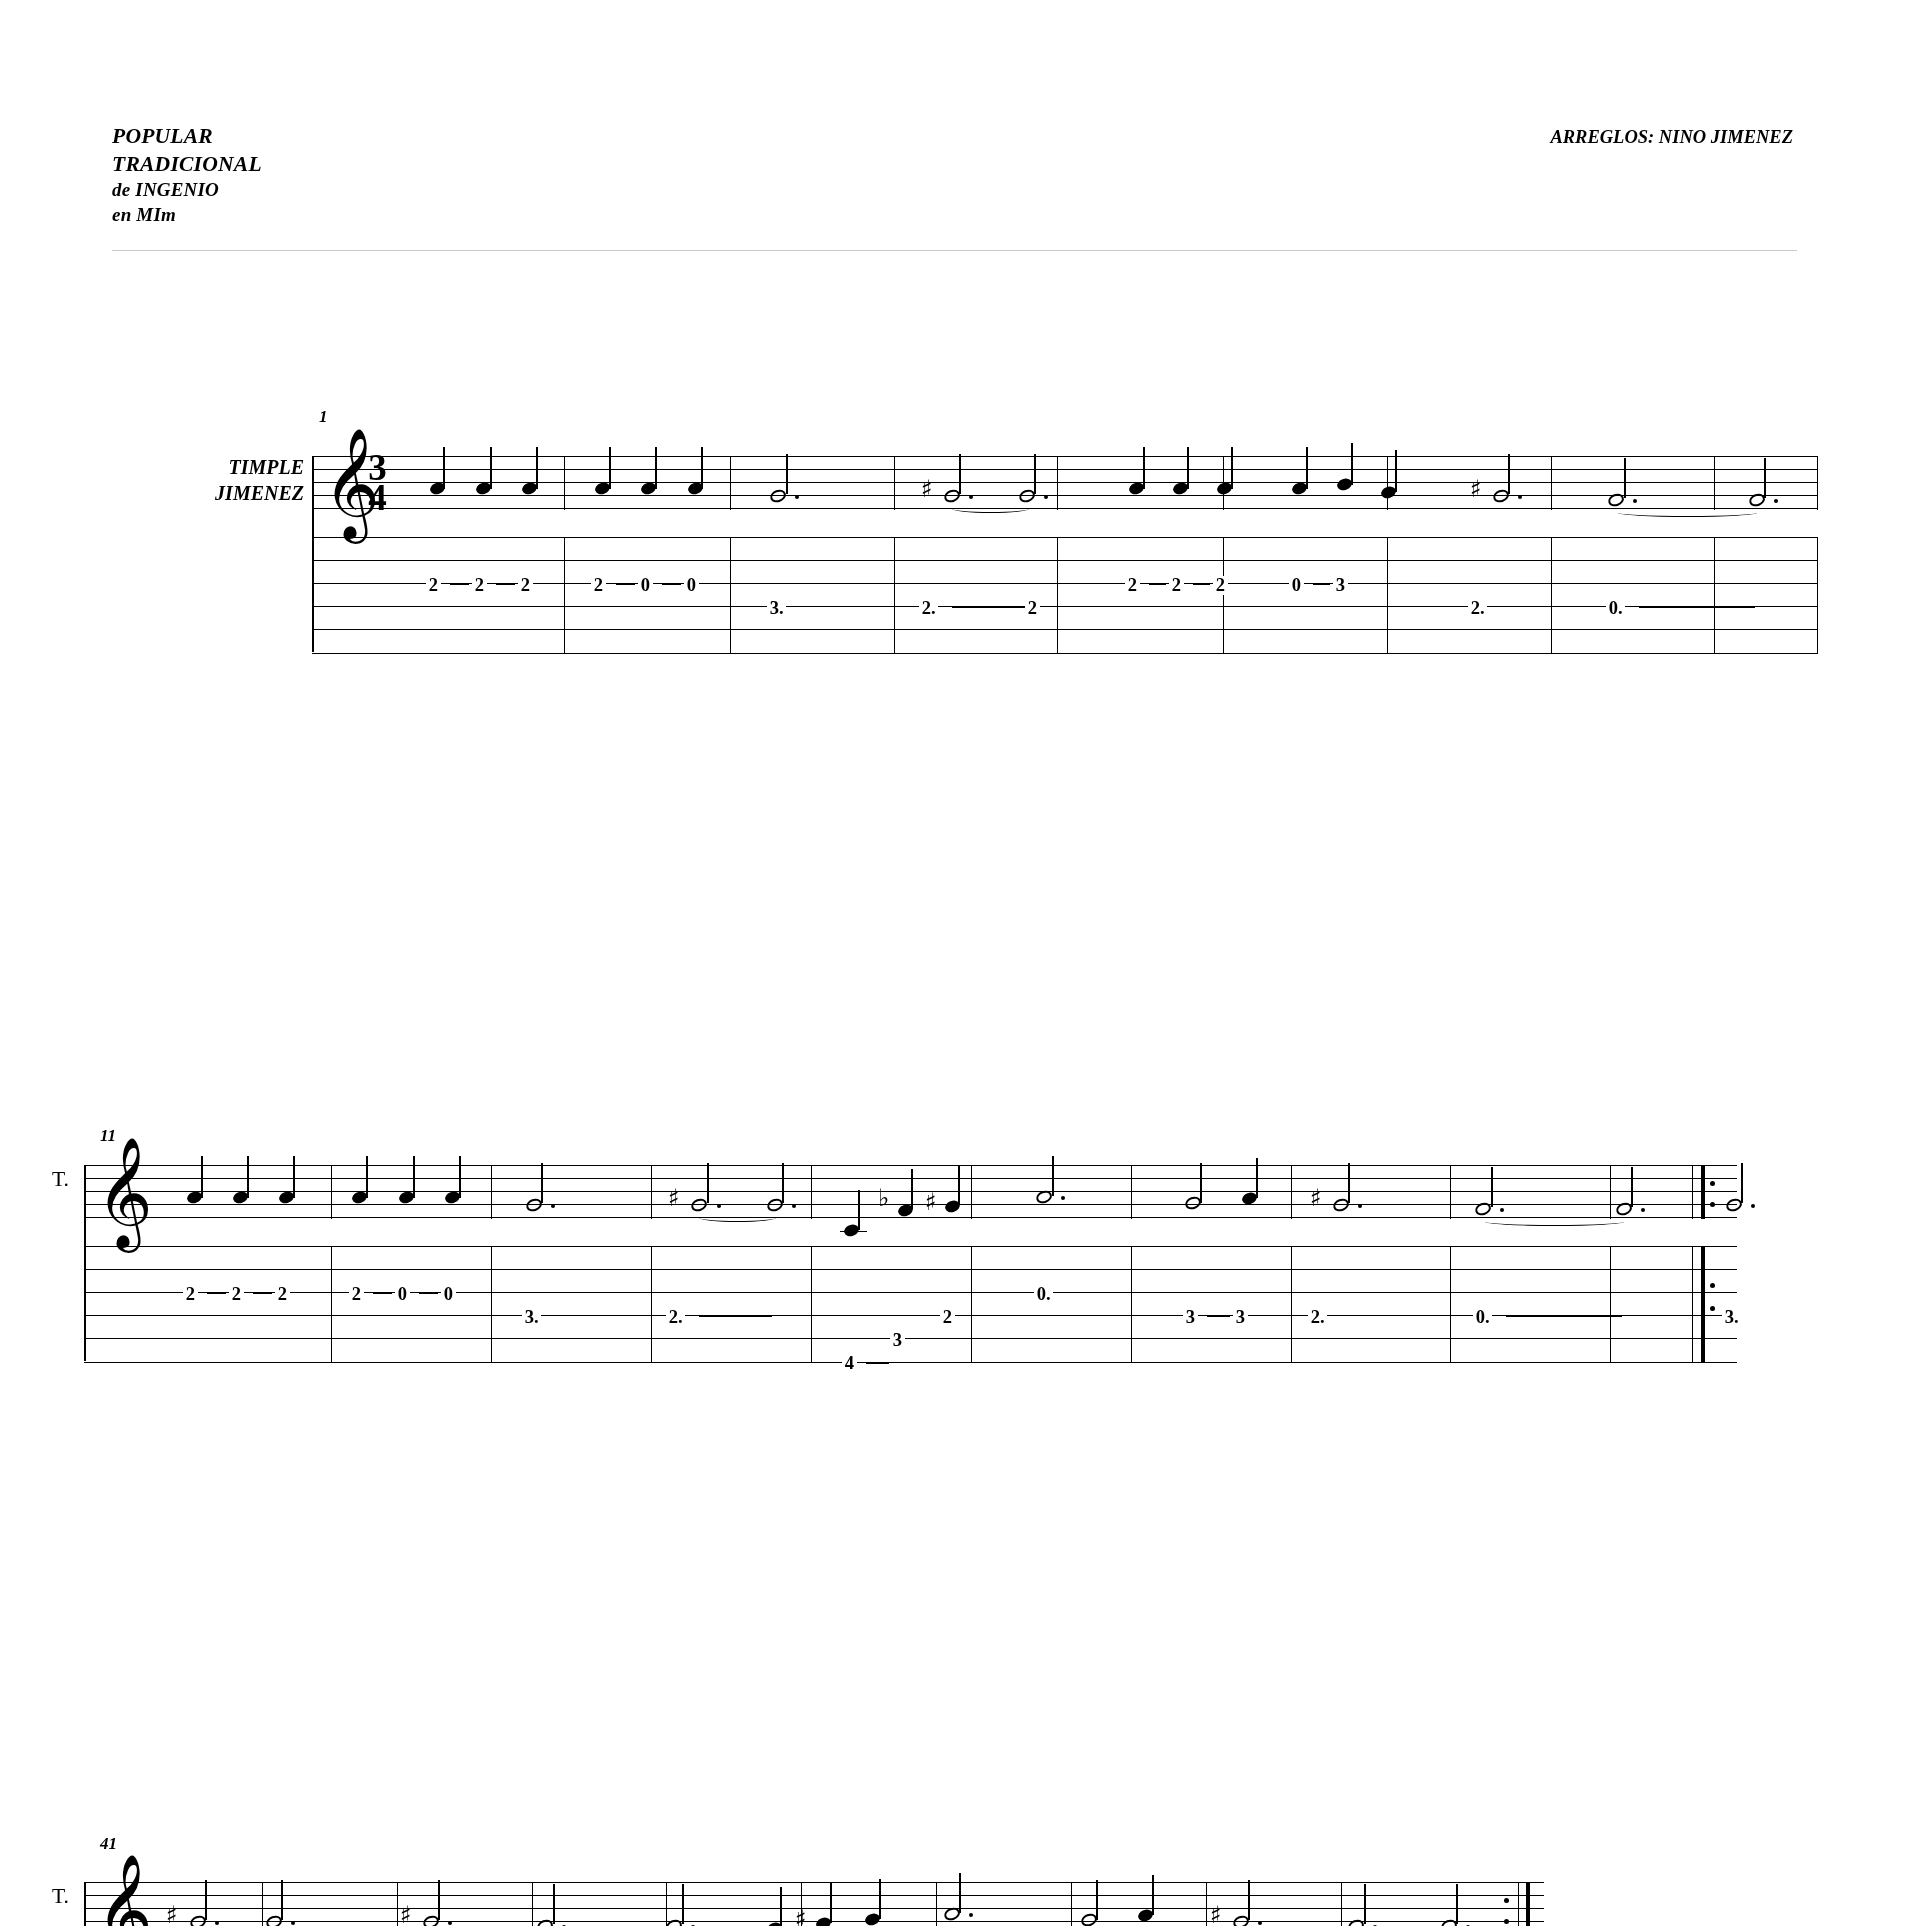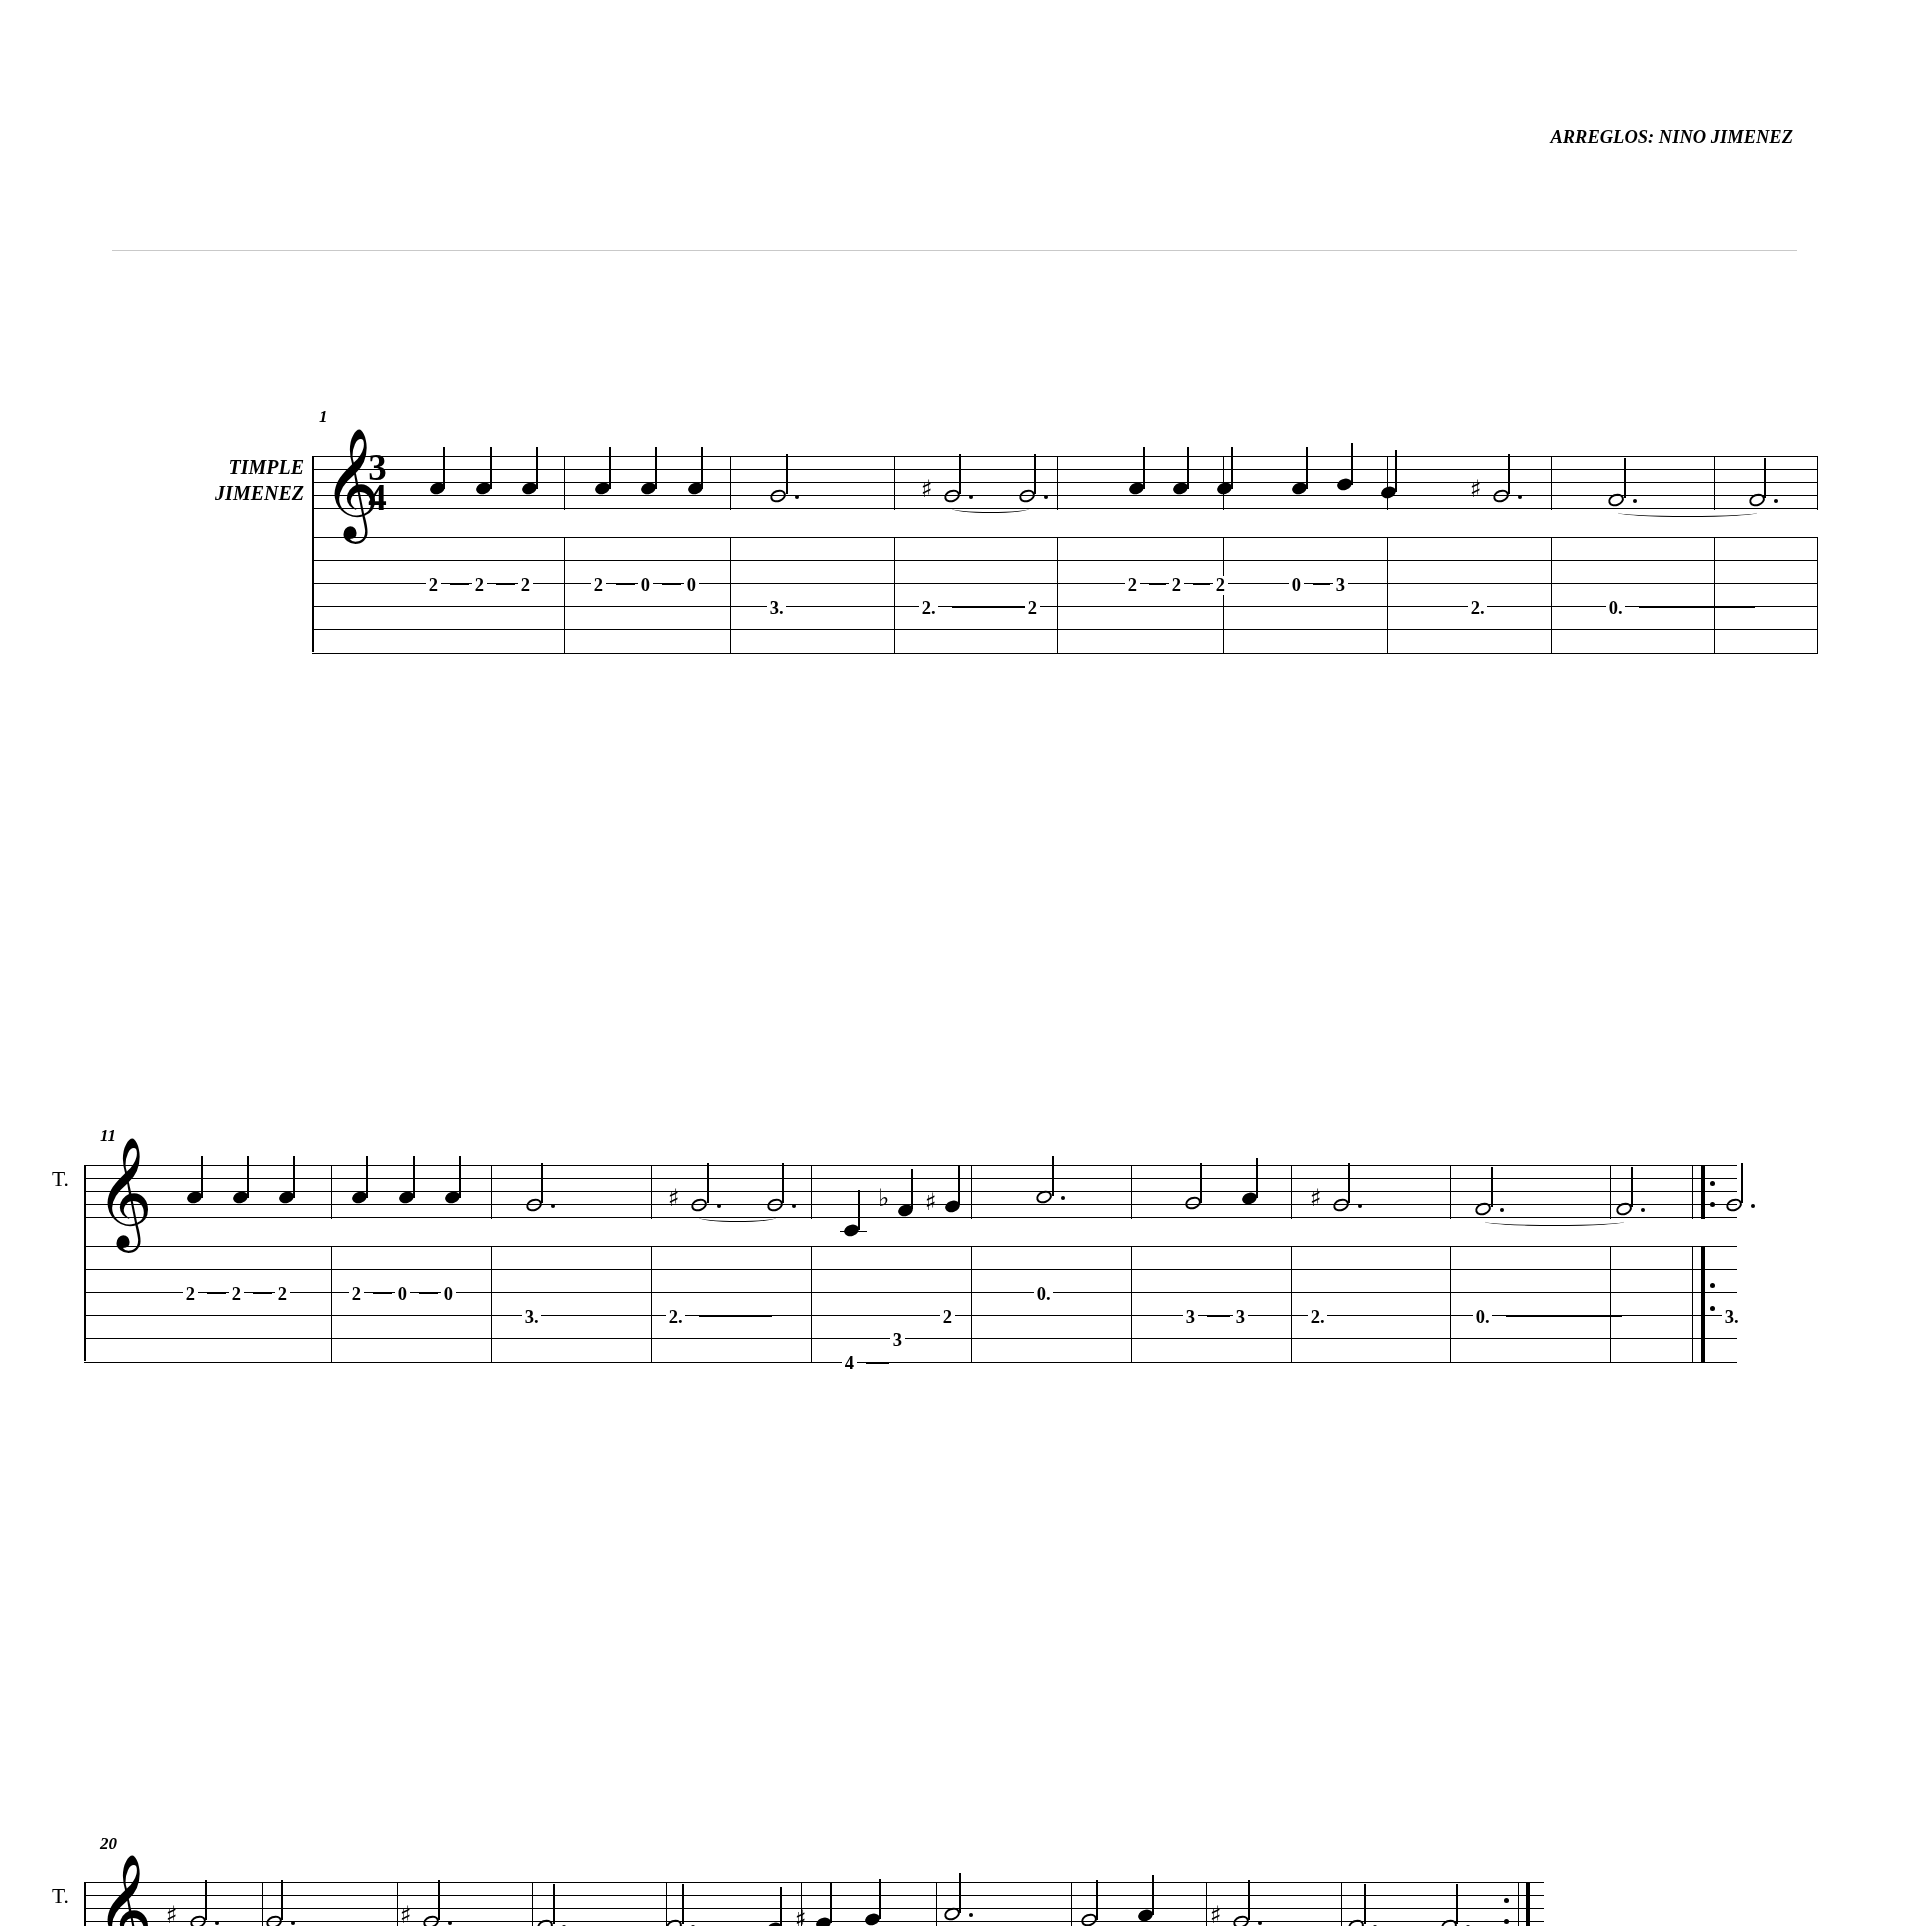--- a/index.html
+++ b/index.html
@@ -215,20 +215,26 @@
     height: 5.4px;
     background: #000;
     border-radius: 50%;
   }
 </style>
 </head>
 <body>
 
 <div class="page">
 
+  <div class="hdr-left">
+    <div class="l1">POPULAR</div>
+    <div class="l2">TRADICIONAL</div>
+    <div class="l3">de INGENIO</div>
+    <div class="l4">en MIm</div>
+  </div>
 
   <div class="hdr-right">ARREGLOS: NINO JIMENEZ</div>
   <div class="hdr-rule"></div>
 
   <div class="system" style="left:0; top:385px; width:1909px; height:293px;">
 
     <div class="measure-num" style="left:319px; top:22.3px;">1</div>
 
     <div class="instr-label" style="left:150px; top:71px; width:154px;">TIMPLE</div>
     <div class="instr-label" style="left:150px; top:97px; width:154px;">JIMENEZ</div>
@@ -512,21 +518,21 @@
     <div class="tabnum" style="left:1233px; top:214px;">3</div>
 
     <div class="tabnum" style="left:1308px; top:214px;">2.</div>
     <div class="tabnum" style="left:1473px; top:214px;">0.</div>
     <div class="tabdash" style="left:1506px; top:222px; width:116px;"></div>
     <div class="tabnum" style="left:1722px; top:214px;">3.</div>
   </div>
 
   <div class="system" style="left:0; top:1811px; width:1909px; height:308px;">
 
-    <div class="measure-num" style="left:100px; top:23px;">20</div>
+    <div class="measure-num" style="left:100px; top:23px;">41</div>
     <div class="instr-label small" style="left:23px; top:73px; width:46px;">T.</div>
 
     <div class="staff" style="left:84px; top:71px; width:1460px; height:54px;">
       <div class="sline" style="top:0px;   width:1460px;"></div>
       <div class="sline" style="top:13px;  width:1460px;"></div>
       <div class="sline" style="top:26px;  width:1460px;"></div>
       <div class="sline" style="top:39px; width:1460px;"></div>
 
     </div>
 

